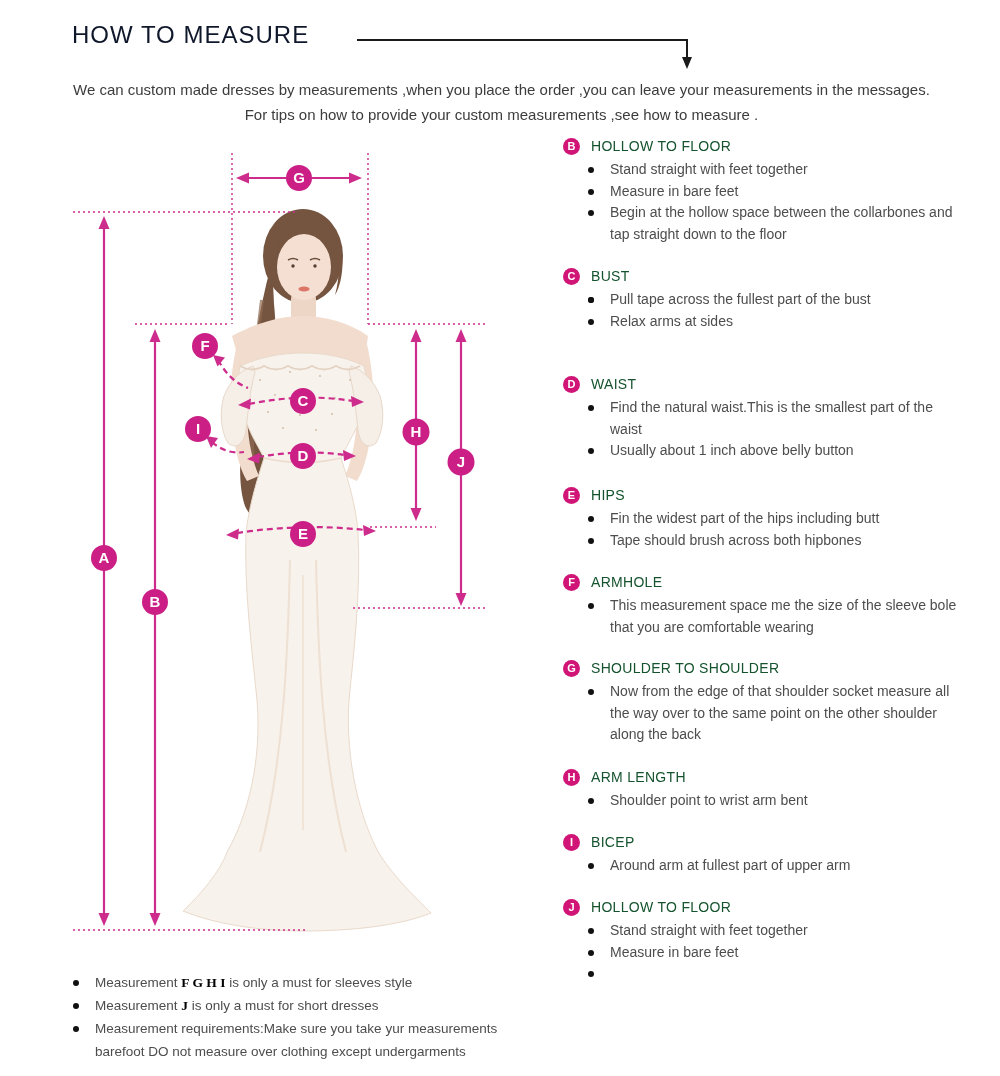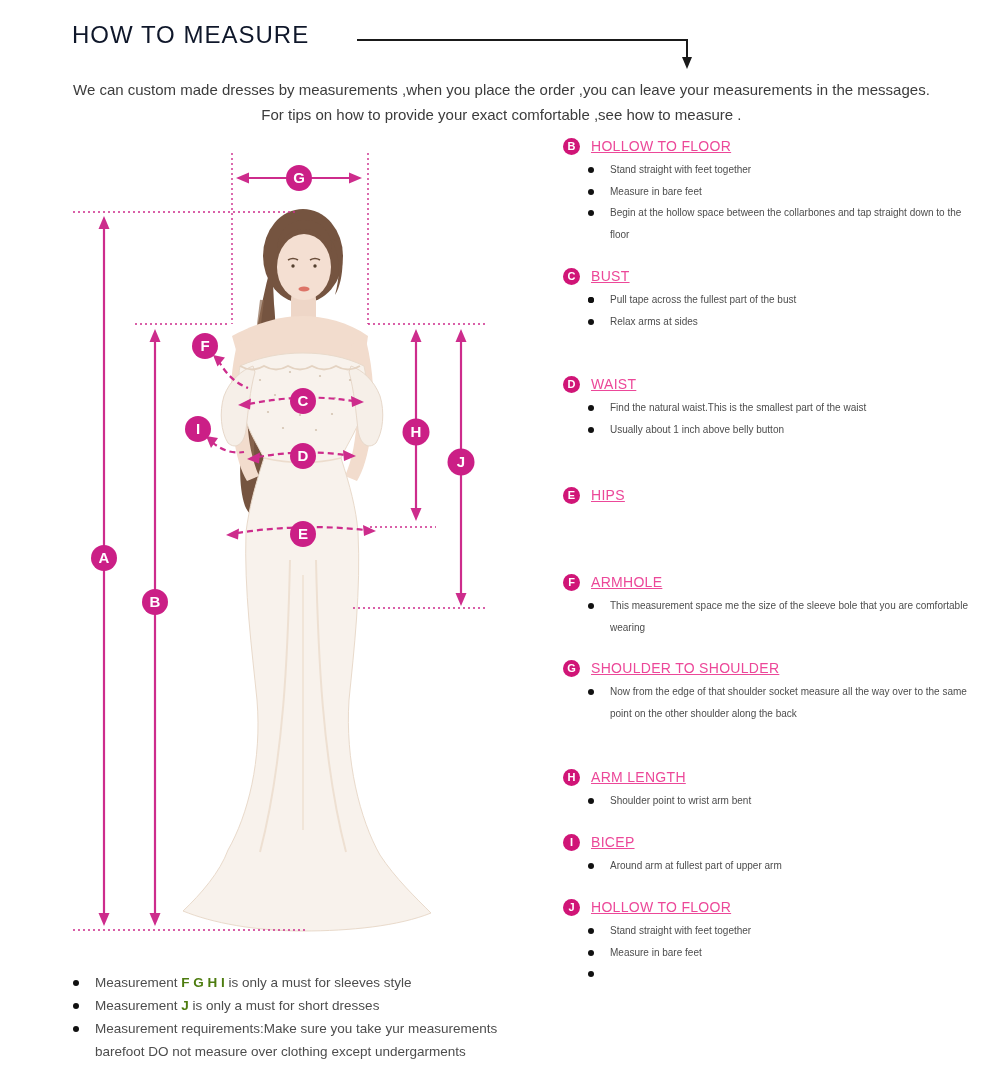--- a/index.html
+++ b/index.html
@@ -23,48 +23,48 @@
   .mlabel { font:bold 15px "Liberation Sans", sans-serif; fill:#ffffff; text-anchor:middle; }
 
   
   .section { position:absolute; left:563px; width:425px; }
   .sec-head { display:flex; align-items:center; height:20px; }
   .badge {
     width:17px; height:17px; border-radius:50%; background:#d01577;
     color:#fff; font-size:11px; font-weight:bold; line-height:17px;
     text-align:center; flex:0 0 17px;
   }
-  .sec-title { margin-left:11px; font-size:14px; color:#ec4899; letter-spacing:.3px; white-space:nowrap;text-decoration:underline; }
+  .sec-title { margin-left:11px; font-size:14px; color:#14532d; letter-spacing:.3px; white-space:nowrap; }
   .section ul { list-style:none; margin-top:3px; }
   .section li { position:relative; padding-left:47px; width:420px; max-width:420px; }
-  .section li .btxt { display:block; font-size:10px; line-height:21.5px; color:#4d4d4d; width:358px; }
+  .section li .btxt { display:block; font-size:14px; line-height:21.5px; color:#4d4d4d; width:358px; }
   .dot {
     position:absolute; left:25px; top:8px; width:6px; height:6px;
     border-radius:50%; background:#111;
   }
 
   
   .notes { position:absolute; left:73px; top:971px; list-style:none; }
   .notes li { position:relative; padding-left:22px; width:440px; font-size:13.5px; line-height:23px; color:#4d4d4d; }
   .notes .dot { left:0; top:9px; }
-  .accent-letters { color:#4d7c0f; font-weight:bold; }
+  .accent-letters { color:#000000; font-weight:bold;font-family:Liberation Serif, serif; }
 </style>
 </head>
 <body>
 
 <h1 class="page-title">HOW TO MEASURE</h1>
 
 <svg class="title-arrow" width="1000" height="80" viewBox="0 0 1000 80">
   <path d="M357,40 H687 V60" fill="none" stroke="#1a1a1a" stroke-width="2"></path>
   <polygon points="687,69 682,57 692,57" fill="#1a1a1a"></polygon>
 </svg>
 
 <div class="intro">
   <p>We can custom made dresses by measurements ,when you place the order ,you can leave your measurements in the messages.</p>
-  <p>For tips on how to provide your exact comfortable ,see how to measure .</p>
+  <p>For tips on how to provide your custom measurements ,see how to measure .</p>
 </div>
 
 <svg class="figure-svg" width="480" height="810" viewBox="40 140 480 810">
 
   <g>
 
     <ellipse cx="303" cy="256" rx="40" ry="47" fill="#755440"></ellipse>
     <path d="M330,238 C340,252 341,274 335,295 C343,282 345,256 339,242 Z" fill="#755440"></path>
 
     <path d="M272,262 C259,308 252,358 246,404 C240,450 237,482 245,506
@@ -291,20 +291,30 @@
         <span class="btxt">Usually about 1 inch above belly button</span>
       </li>
   </ul>
 </div>
 
 <div class="section" style="top:485px">
   <div class="sec-head">
     <span class="badge">E</span>
     <span class="sec-title">HIPS</span>
   </div>
+  <ul>
+    <li>
+        <span class="dot"></span>
+        <span class="btxt">Fin the widest part of the hips including butt</span>
+      </li>
+    <li>
+        <span class="dot"></span>
+        <span class="btxt">Tape should brush across both hipbones</span>
+      </li>
+  </ul>
 </div>
 
 <div class="section" style="top:572px">
   <div class="sec-head">
     <span class="badge">F</span>
     <span class="sec-title">ARMHOLE</span>
   </div>
   <ul>
     <li>
         <span class="dot"></span>

